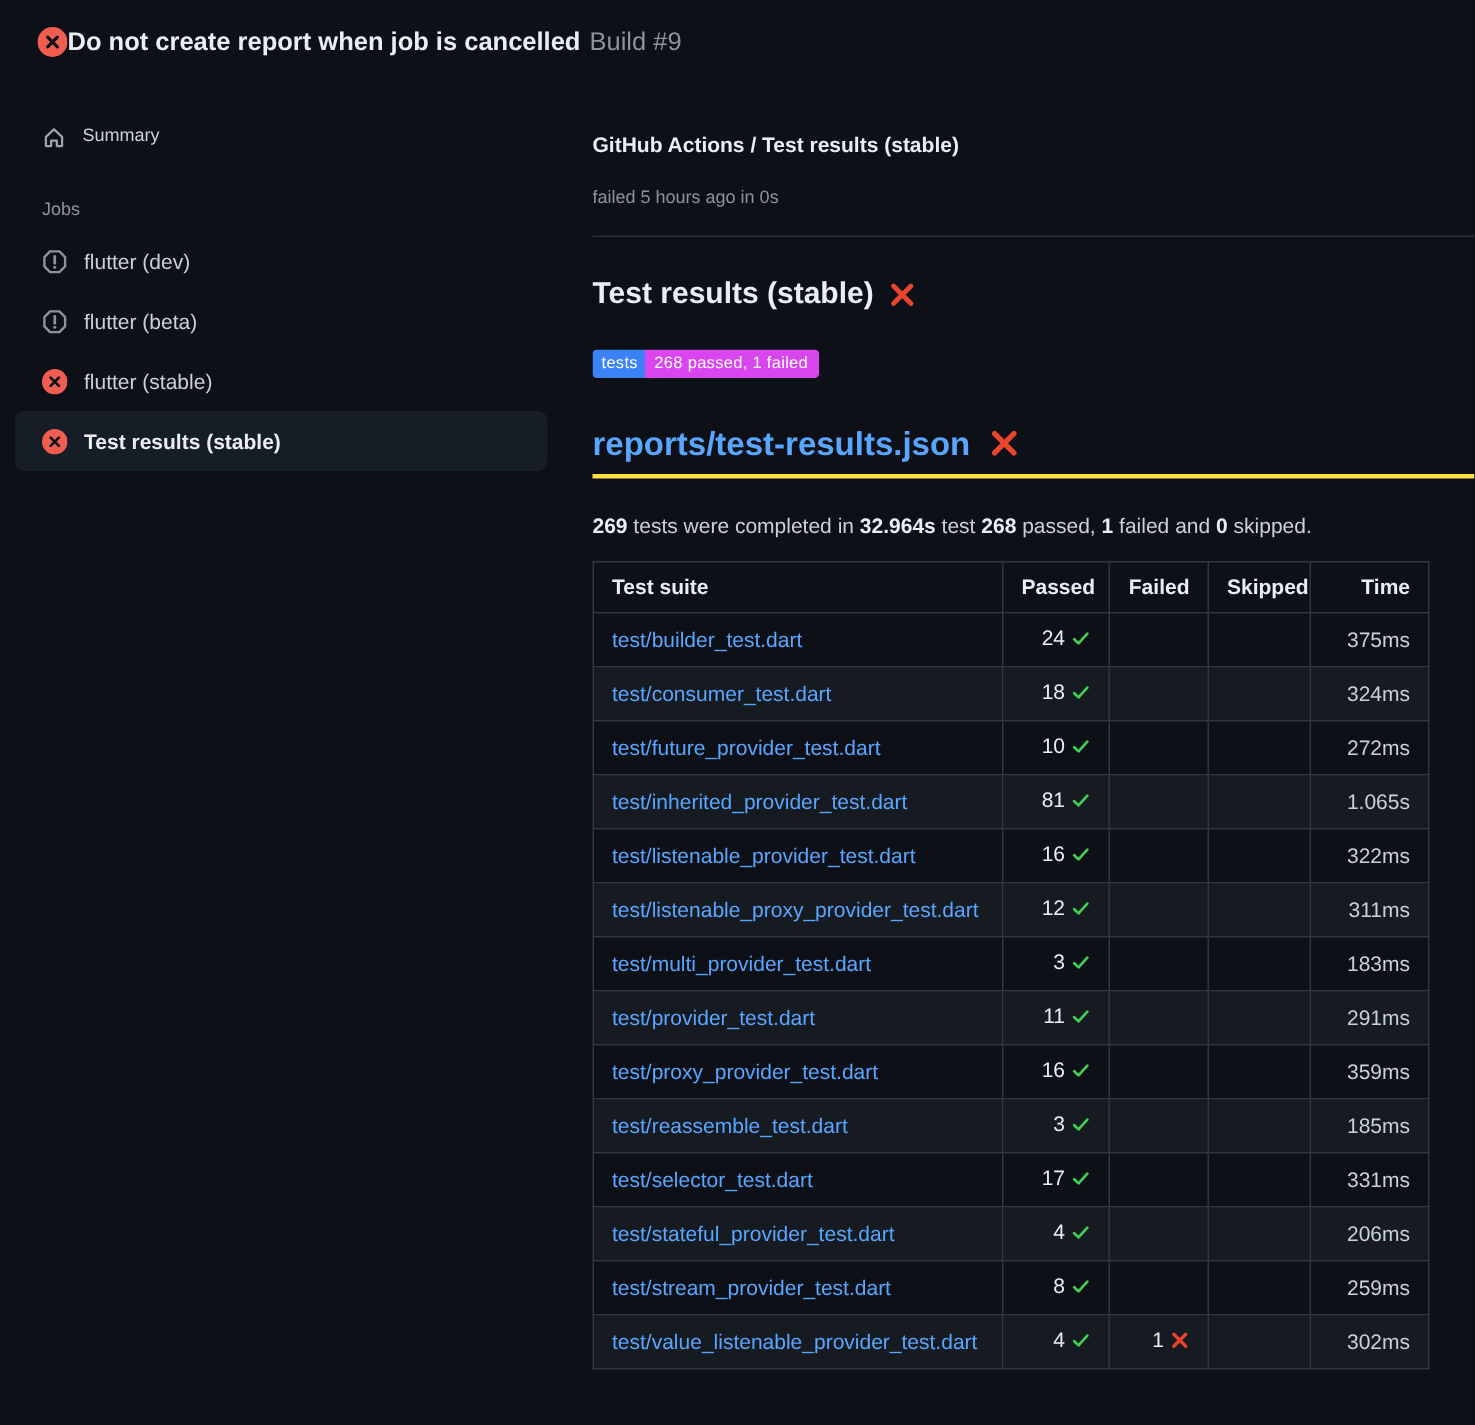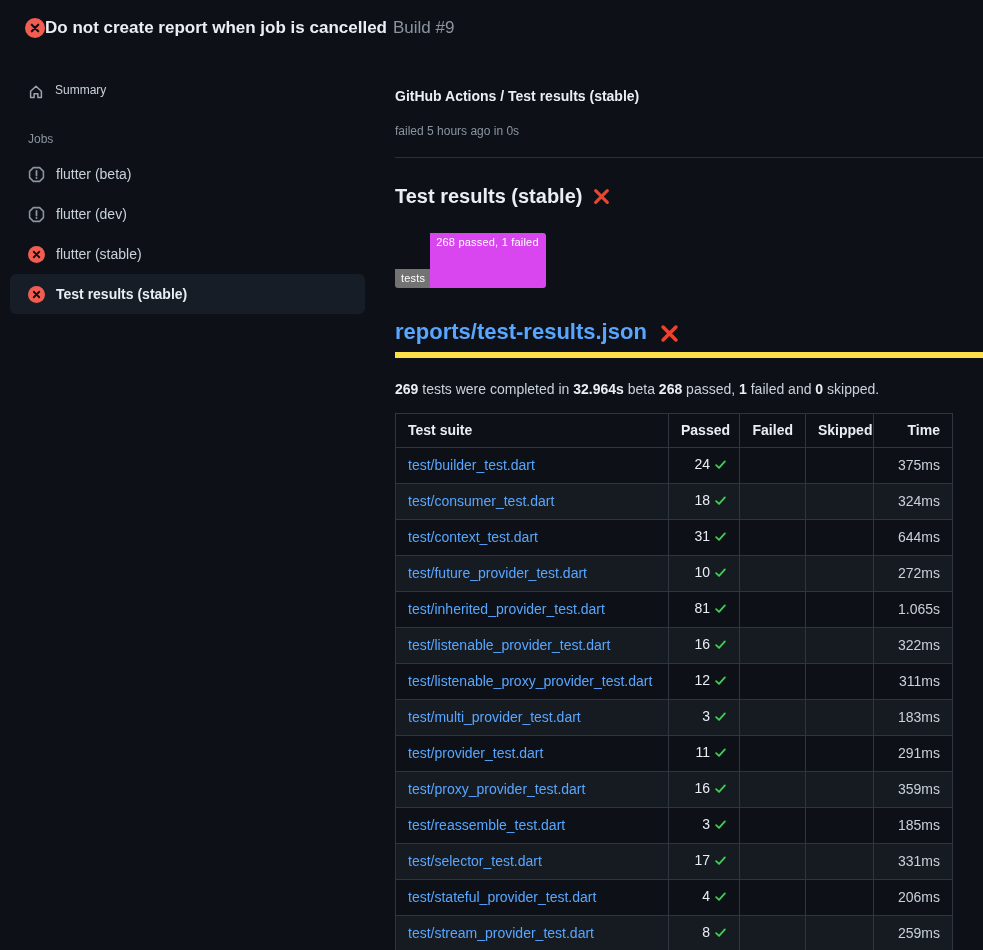--- a/index.html
+++ b/index.html
@@ -32,22 +32,22 @@
   main{flex:1 1 auto;min-width:0;padding:36px 0 0 20px}
   .breadcrumb{font-size:14px;font-weight:700;color:var(--fg-bright);line-height:16px}
   .status-line{font-size:12px;color:var(--muted);margin-top:20px}
   .divider{border:0;border-top:1px solid #2b313a;margin:19px 0 0}
   .section-title{margin:26px 0 0;display:flex;align-items:center;gap:10px;
     font-size:20px;font-weight:700;color:var(--fg-bright);line-height:24px}
   .badge{margin-top:25px;display:inline-flex;border-radius:3px;overflow:hidden;
     font-size:11px;line-height:11px;color:#fff;letter-spacing:.2px}
   .badge .lbl{padding:4px 5px 4px 6px}
   .badge .val{padding:4px 7px 4px 6px}
-  .report-title{margin:31px 0 0;padding-bottom:8px;border-bottom:6px solid #fde047;
-    display:flex;align-items:flex-end;gap:12px;font-size:22px;font-weight:700;line-height:25px}
+  .report-title{margin:31px 0 0;padding-bottom:8px;border-bottom:3px solid #fde047;
+    display:flex;align-items:center;gap:12px;font-size:22px;font-weight:700;line-height:25px}
   .report-title a{color:var(--link);text-decoration:none}
   .summary-line{margin:23px 0 0;font-size:14px;color:var(--fg)}
   .summary-line b{color:var(--fg-bright)}
   
   table{border-collapse:collapse;table-layout:fixed;width:557px;margin-top:16px;font-size:14px}
   th,td{border:1px solid var(--border);padding:7px 12px;line-height:19px;overflow:hidden;white-space:nowrap}
   th{color:var(--fg-bright);font-weight:700;text-align:right}
   th.suite{text-align:left}
   tbody tr:nth-child(even){background:var(--row-alt)}
   td.suite a{color:var(--link);text-decoration:none}
@@ -83,31 +83,31 @@
     <div class="jobs-label">Jobs</div>
     <nav id="jobs-list">
         <div class="job-item">
           <span class="icon">
             <svg width="17" height="17" viewBox="0 0 16 16">
               <polygon points="5.07,1.5 10.93,1.5 14.5,5.07 14.5,10.93 10.93,14.5 5.07,14.5 1.5,10.93 1.5,5.07" fill="none" stroke="#8b949e" stroke-width="1.5" stroke-linejoin="round"></polygon>
               <path d="M8 4.6 L8 9" stroke="#8b949e" stroke-width="1.7" stroke-linecap="round"></path>
               <circle cx="8" cy="11.4" r="0.95" fill="#8b949e"></circle>
             </svg>
           </span>
-          <span>flutter (beta)</span>
+          <span>flutter (dev)</span>
         </div>
         <div class="job-item">
           <span class="icon">
             <svg width="17" height="17" viewBox="0 0 16 16">
               <polygon points="5.07,1.5 10.93,1.5 14.5,5.07 14.5,10.93 10.93,14.5 5.07,14.5 1.5,10.93 1.5,5.07" fill="none" stroke="#8b949e" stroke-width="1.5" stroke-linejoin="round"></polygon>
               <path d="M8 4.6 L8 9" stroke="#8b949e" stroke-width="1.7" stroke-linecap="round"></path>
               <circle cx="8" cy="11.4" r="0.95" fill="#8b949e"></circle>
             </svg>
           </span>
-          <span>flutter (dev)</span>
+          <span>flutter (beta)</span>
         </div>
         <div class="job-item">
           <span class="icon">
             <svg width="17" height="17" viewBox="0 0 16 16">
               <circle cx="8" cy="8" r="8" fill="#f25d52"></circle>
               <path d="M5.4 5.4 L10.6 10.6 M10.6 5.4 L5.4 10.6" stroke="#0d1117" stroke-width="1.7" stroke-linecap="round"></path>
             </svg>
           </span>
           <span>flutter (stable)</span>
         </div>
@@ -131,34 +131,34 @@
     <h3 class="section-title">
       <span>Test results (stable)</span>
       <span class="icon">
           <svg width="19" height="19" viewBox="0 0 16 16">
             <path d="M3.1 3.1 L12.9 12.9 M12.9 3.1 L3.1 12.9" stroke="#e8442e" stroke-width="2.7" stroke-linecap="round"></path>
           </svg>
         </span>
     </h3>
 
     <div class="badge">
-      <span class="lbl" style="background: #737373; margin-top: 36px;">tests</span>
+      <span class="lbl" style="background: #3b82f6;">tests</span>
       <span class="val" style="background: #d946ef;">268 passed, 1 failed</span>
     </div>
 
     <h2 class="report-title">
       <a href="#">reports/test-results.json</a>
       <span class="icon">
           <svg width="21" height="21" viewBox="0 0 16 16">
             <path d="M3.1 3.1 L12.9 12.9 M12.9 3.1 L3.1 12.9" stroke="#e8442e" stroke-width="2.7" stroke-linecap="round"></path>
           </svg>
         </span>
     </h2>
 
-    <p class="summary-line" id="summary-line"><b>269</b><span> tests were completed in </span><b>32.964s</b><span> beta </span><b>268</b><span> passed, </span><b>1</b><span> failed and </span><b>0</b><span> skipped.</span></p>
+    <p class="summary-line" id="summary-line"><b>269</b><span> tests were completed in </span><b>32.964s</b><span> test </span><b>268</b><span> passed, </span><b>1</b><span> failed and </span><b>0</b><span> skipped.</span></p>
 
     <table>
       <colgroup>
         <col style="width:273px">
           <col style="width:71px">
           <col style="width:66px">
           <col style="width:68px">
           <col style="width:79px">
       </colgroup>
       <thead>
@@ -183,29 +183,20 @@
           <tr>
             <td class="suite"><a href="#">test/consumer_test.dart</a></td>
             <td class="num"><span>18</span><span class="mark"><svg width="13" height="13" viewBox="0 0 16 16">
                   <path d="M2.6 8.8 L6.2 12.2 L13.4 4.2" fill="none" stroke="#3fcf54" stroke-width="2.2" stroke-linecap="round" stroke-linejoin="round"></path>
                 </svg></span></td>
             <td class="num"></td>
             <td class="num"></td>
             <td class="time">324ms</td>
           </tr>
           <tr>
-            <td class="suite"><a href="#">test/context_test.dart</a></td>
-            <td class="num"><span>31</span><span class="mark"><svg width="13" height="13" viewBox="0 0 16 16">
-                  <path d="M2.6 8.8 L6.2 12.2 L13.4 4.2" fill="none" stroke="#3fcf54" stroke-width="2.2" stroke-linecap="round" stroke-linejoin="round"></path>
-                </svg></span></td>
-            <td class="num"></td>
-            <td class="num"></td>
-            <td class="time">644ms</td>
-          </tr>
-          <tr>
             <td class="suite"><a href="#">test/future_provider_test.dart</a></td>
             <td class="num"><span>10</span><span class="mark"><svg width="13" height="13" viewBox="0 0 16 16">
                   <path d="M2.6 8.8 L6.2 12.2 L13.4 4.2" fill="none" stroke="#3fcf54" stroke-width="2.2" stroke-linecap="round" stroke-linejoin="round"></path>
                 </svg></span></td>
             <td class="num"></td>
             <td class="num"></td>
             <td class="time">272ms</td>
           </tr>
           <tr>
             <td class="suite"><a href="#">test/inherited_provider_test.dart</a></td>

